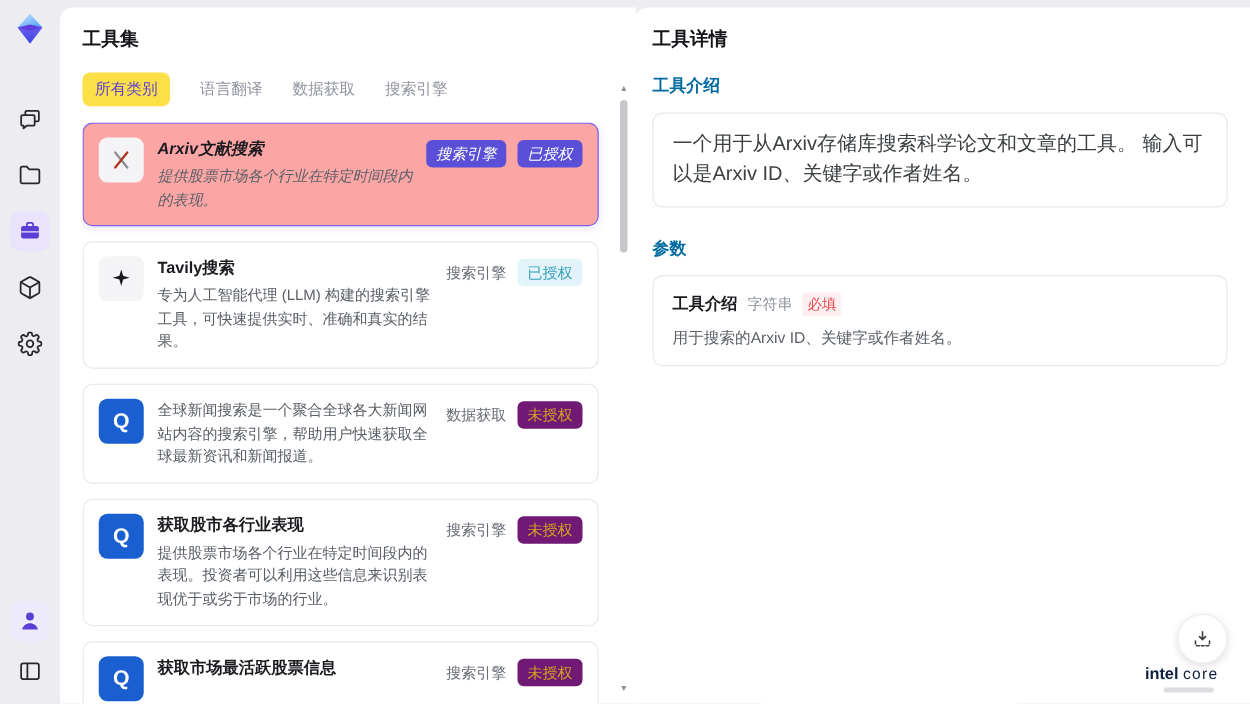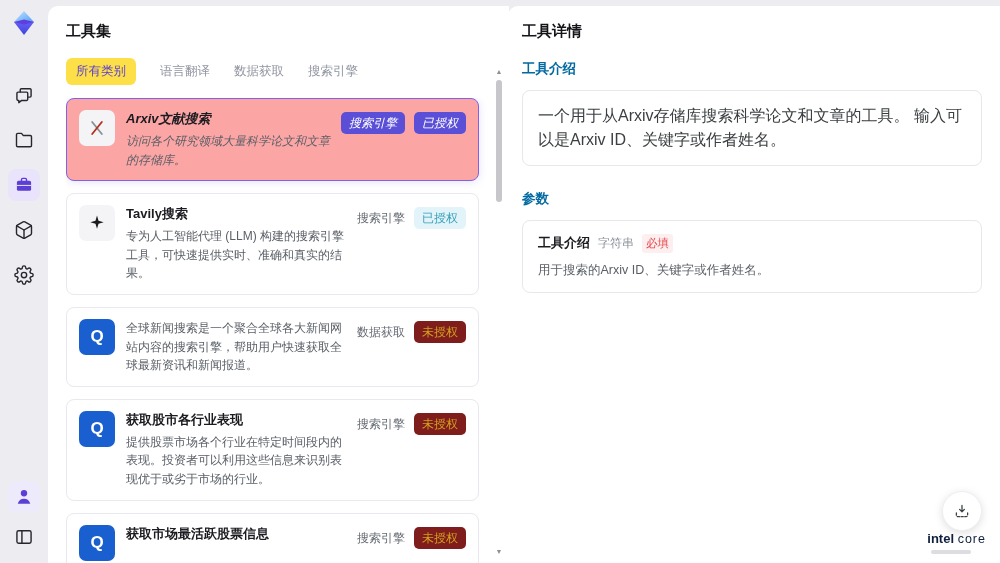--- a/index.html
+++ b/index.html
@@ -39,21 +39,21 @@
     display:flex; align-items:center; justify-content:center; font-size:18px; }
   .card-icon.blue { background:#1a5fd0; color:#fff; font-weight:bold; font-size:17px; }
   .card-body { flex:1; min-width:0; }
   .card-title { font-size:13px; font-weight:bold; color:#1b1b20; margin-bottom:4px; }
   .card-desc { font-size:12px; color:#5b6067; line-height:1.55; }
   .card-badges { display:flex; gap:9px; align-items:center; white-space:nowrap; margin-top:2px; }
   .badge { font-size:12px; line-height:1; padding:5px 8px; border-radius:5px; }
   .cat-solid, .auth-solid { background:#5b4fd8; color:#fff; }
   .cat-plain { background:none; color:#676b73; padding:5px 0; }
   .auth-authorized { background:#e2f4fa; color:#38a0ba; }
-  .auth-unauthorized { background:#7f1d1d; color:#d3a01d; }
+  .auth-unauthorized { background:#701a75; color:#d3a01d; }
   
   .scrollbar { position:absolute; right:5px; top:62px; bottom:8px; width:10px; }
   .scroll-arrow { position:absolute; left:0; width:10px; text-align:center; font-size:7px; color:#8f8f95; }
   .scroll-arrow.up { top:0; } .scroll-arrow.down { bottom:0; }
   .scroll-thumb { position:absolute; top:12px; left:2px; width:6px; height:122px;
     background:#c6c6cb; border-radius:3px; }
   
   .panel-detail { left:508px; width:492px; height:557px; border-radius:10px 0 0 0;
     padding:16px 18px 0 14px; }
   .section-h { font-size:13.5px; font-weight:bold; color:#0369a1; margin:0 0 12px; }
@@ -65,21 +65,21 @@
   .param-name { font-size:13px; font-weight:bold; color:#1b1b20; }
   .param-type { font-size:12px; color:#8a8f98; }
   .param-required { font-size:11.5px; color:#e5484d; background:#fdefef; padding:2px 4px; border-radius:3px; }
   .param-desc { font-size:12.5px; color:#5b6067; }
   
   .download-btn { position:absolute; right:18px; bottom:32px; width:40px; height:40px;
     border-radius:50%; background:#fff; border:1px solid #efeff2;
     box-shadow:0 2px 8px rgba(0,0,0,.13); display:flex; align-items:center;
     justify-content:center; color:#3c4043; cursor:pointer; }
   .download-btn svg { width:18px; height:18px; }
-  .brand { position:absolute; right:14px; bottom:9px; width:70px; text-align:right;
+  .brand { position:absolute; right:14px; bottom:9px; width:70px; text-align:left;
     color:#0f1f3d; font-size:13px; line-height:1.1; }
   .brand .b1 { font-weight:bold; }
   .brand .b2 { font-weight:400; letter-spacing:1px; font-size:12.5px; }
   .brand-sub { margin:3px auto 0; width:40px; height:4px; border-radius:2px; background:#dcdce1; }
 </style>
 </head>
 <body>
 
 <aside class="sidebar">
   <svg class="logo" viewBox="0 0 28 28">
@@ -171,21 +171,21 @@
   <div class="card-list">
       <article class="tool-card selected">
         <div class="card-icon">
           <svg viewBox="0 0 24 24" width="20" height="20" fill="none" stroke-linecap="round">
             <path d="M6.2 4.8 17.8 19.2" stroke="#8a8f98" stroke-width="2.2"></path>
             <path d="M17.8 4.8 6.2 19.2" stroke="#b1321f" stroke-width="2.2"></path>
           </svg>
         </div>
         <div class="card-body">
           <h3 class="card-title">Arxiv文献搜索</h3>
-          <p class="card-desc">访问各个研究领域大量科学论文和文章的存储库。</p>
+          <p class="card-desc">提供股票市场各个行业在特定时间段内的表现。</p>
         </div>
         <div class="card-badges">
           <span class="badge cat-solid">搜索引擎</span>
           <span class="badge auth-solid">已授权</span>
         </div>
       </article>
       <article class="tool-card">
         <div class="card-icon">
           <svg viewBox="0 0 24 24" width="20" height="20">
             <path d="M12 3l1.8 6.2L20 11l-6.2 1.8L12 19l-1.8-6.2L4 11l6.2-1.8z" fill="#1b1b1f"></path>

